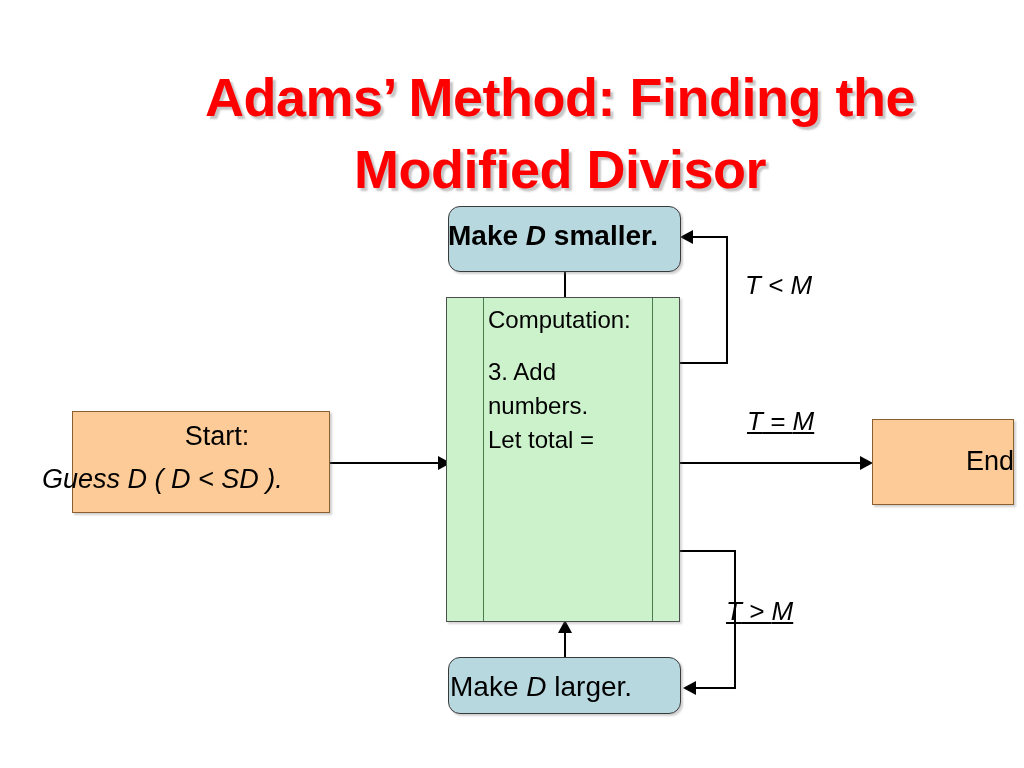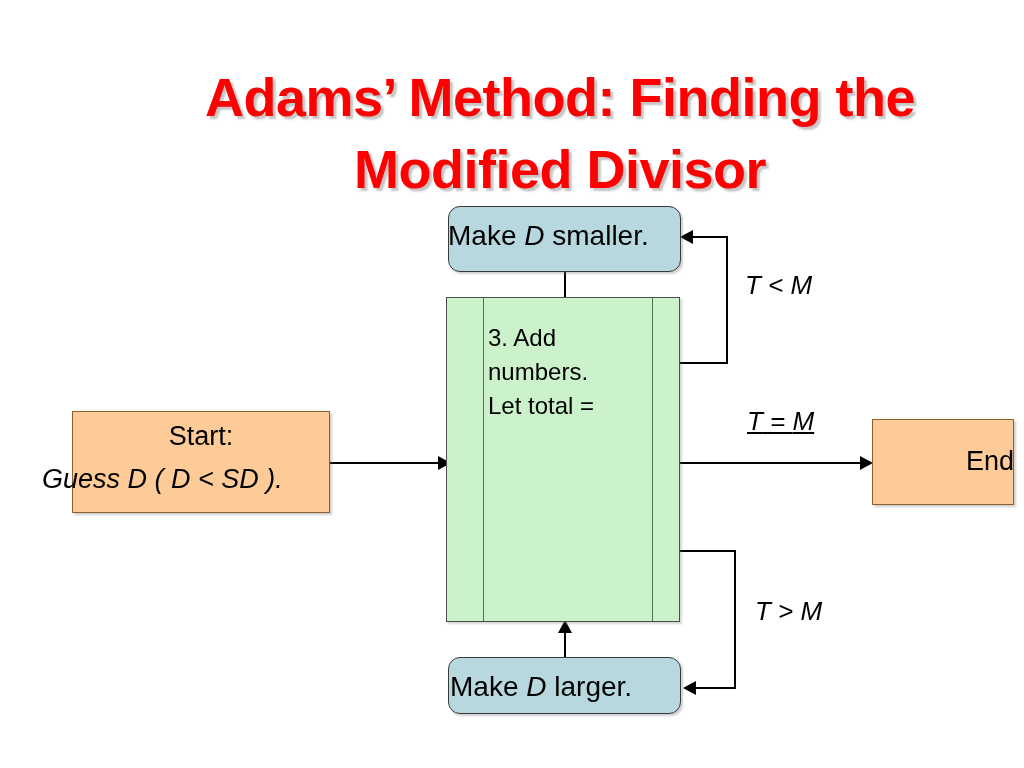--- a/index.html
+++ b/index.html
@@ -46,32 +46,34 @@
     box-shadow:2px 2px 2px rgba(120,120,120,.35);
   }
 
   
   .txt{position:absolute;color:#000;white-space:nowrap;}
   .ital{font-style:italic;}
 
   .start-line1{
     left:24px;top:421px;width:258px;text-align:center;
     font-size:27px;
+    padding-left:16px;
   }
   .start-line2{
     left:-6px;top:464px;width:330px;text-align:left;
     font-size:27px;
   }
   .end-label{
     left:824px;top:446px;width:142px;text-align:right;
     font-size:27px;
   }
   .blue-top-label{
     left:400px;top:220px;width:248px;text-align:left;
     font-size:28px;
+    font-weight:bold;
   }
   .blue-bot-label{
     left:402px;top:671px;width:250px;text-align:left;
     font-size:28px;
     z-index:6;
   }
 
   .cond{
     font-size:26px;font-style:italic;color:#000;
   }
@@ -137,28 +139,29 @@
 
   <div class="box orange" style="left:824px;top:419px;width:142px;height:86px;"></div>
   <div class="txt end-label">End</div>
 
   <div class="box green-outer" style="left:398px;top:297px;width:234px;height:325px;">
     <div class="green-inner-line" style="left:36px;"></div>
     <div class="green-inner-line" style="left:205px;"></div>
   </div>
 
   <div class="comp-text">
+    <p>Computation:</p>
     <div class="gap"></div>
     <p>3. Add numbers.</p>
     <p>Let total =</p>
   </div>
 
   <div class="box blue" style="left:400px;top:206px;width:233px;height:66px;"></div>
   <div class="txt blue-top-label">Make <i>D</i> smaller.</div>
 
   <div class="box blue" style="left:400px;top:657px;width:233px;height:57px;z-index:5;"></div>
   <div class="txt blue-bot-label">Make <i>D</i> larger.</div>
 
   <div class="txt cond" style="left:697px;top:270px;"><i>T</i> &lt; <i>M</i></div>
   <div class="txt cond" style="left:699px;top:406px;text-decoration:underline;"><i>T</i> = <i>M</i></div>
-  <div class="txt cond" style="left:707px;top:596px;"><i>T</i> &gt; <i>M</i></div>
+  <div class="txt cond" style="left:678px;top:596px;text-decoration:underline;"><i>T</i> &gt; <i>M</i></div>
 
 </div>
 
 </body></html>

